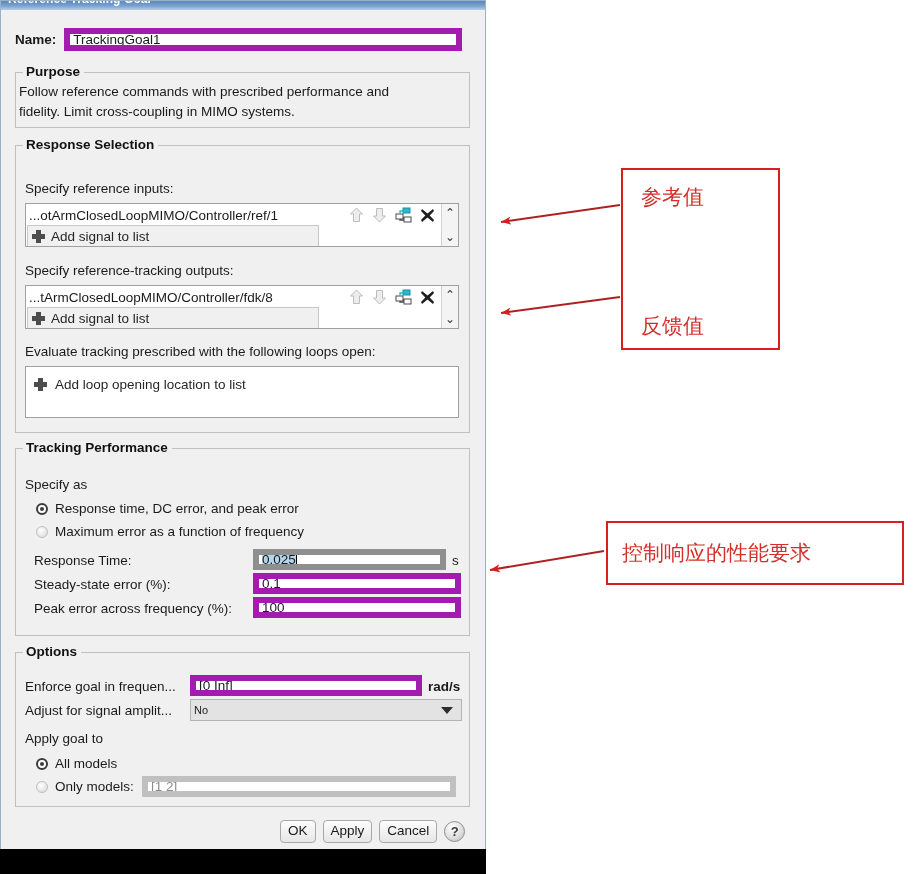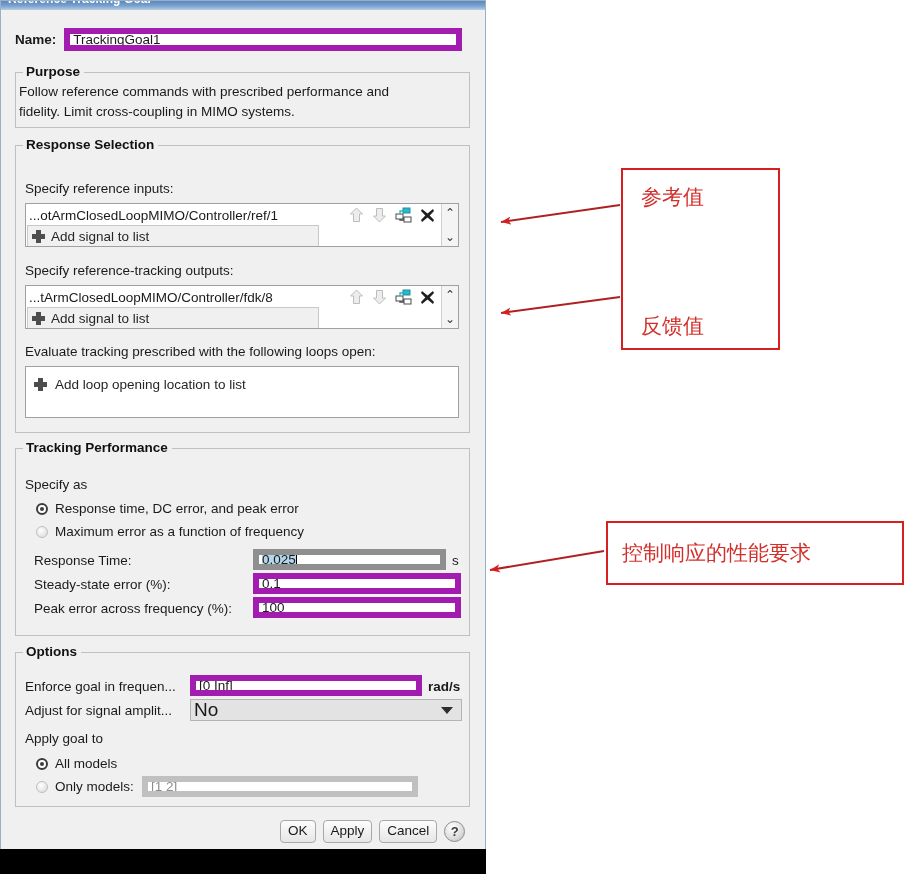--- a/index.html
+++ b/index.html
@@ -217,21 +217,21 @@
   }
 
   
   .combo {
     position: absolute;
     background: #e3e3e3;
     border: 1px solid #b4b4b4;
     box-sizing: border-box;
     display: flex;
     align-items: center;
-    font-size: 19px;
+    font-size: 11px;
     color: #1a1a1a;
     padding-left: 3px;
   }
   .combo .caret {
     position: absolute;
     right: 8px;
     width: 0; height: 0;
     border-left: 6px solid transparent;
     border-right: 6px solid transparent;
     border-top: 7px solid #2e2e2e;
@@ -466,21 +466,21 @@
 
       <div class="row" style="position:absolute; left:20px; top:103px;">
         <span class="radio on"></span>
         <span class="lbl" style="margin-left:7px;">All models</span>
       </div>
 
       <div class="row" style="position:absolute; left:20px; top:126px;">
         <span class="radio off"></span>
         <span class="lbl" style="margin-left:7px;">Only models:</span>
       </div>
-      <div class="textfield disabled" style="position:absolute; left:126px; top:123px; width:276px; height:21px; border-color:#c0c0c0;">
+      <div class="textfield disabled" style="position:absolute; left:126px; top:123px; width:314px; height:21px; border-color:#c0c0c0;">
         <span>[1 2]</span>
       </div>
     </div>
 
     <div style="position:absolute; left:278px; top:810px; display:flex; align-items:center; gap:7px;">
       <button class="btn" style="min-width:32px;">OK</button>
       <button class="btn" style="min-width:48px;">Apply</button>
       <button class="btn" style="min-width:54px;">Cancel</button>
       <span class="helpbtn">?</span>
     </div>

